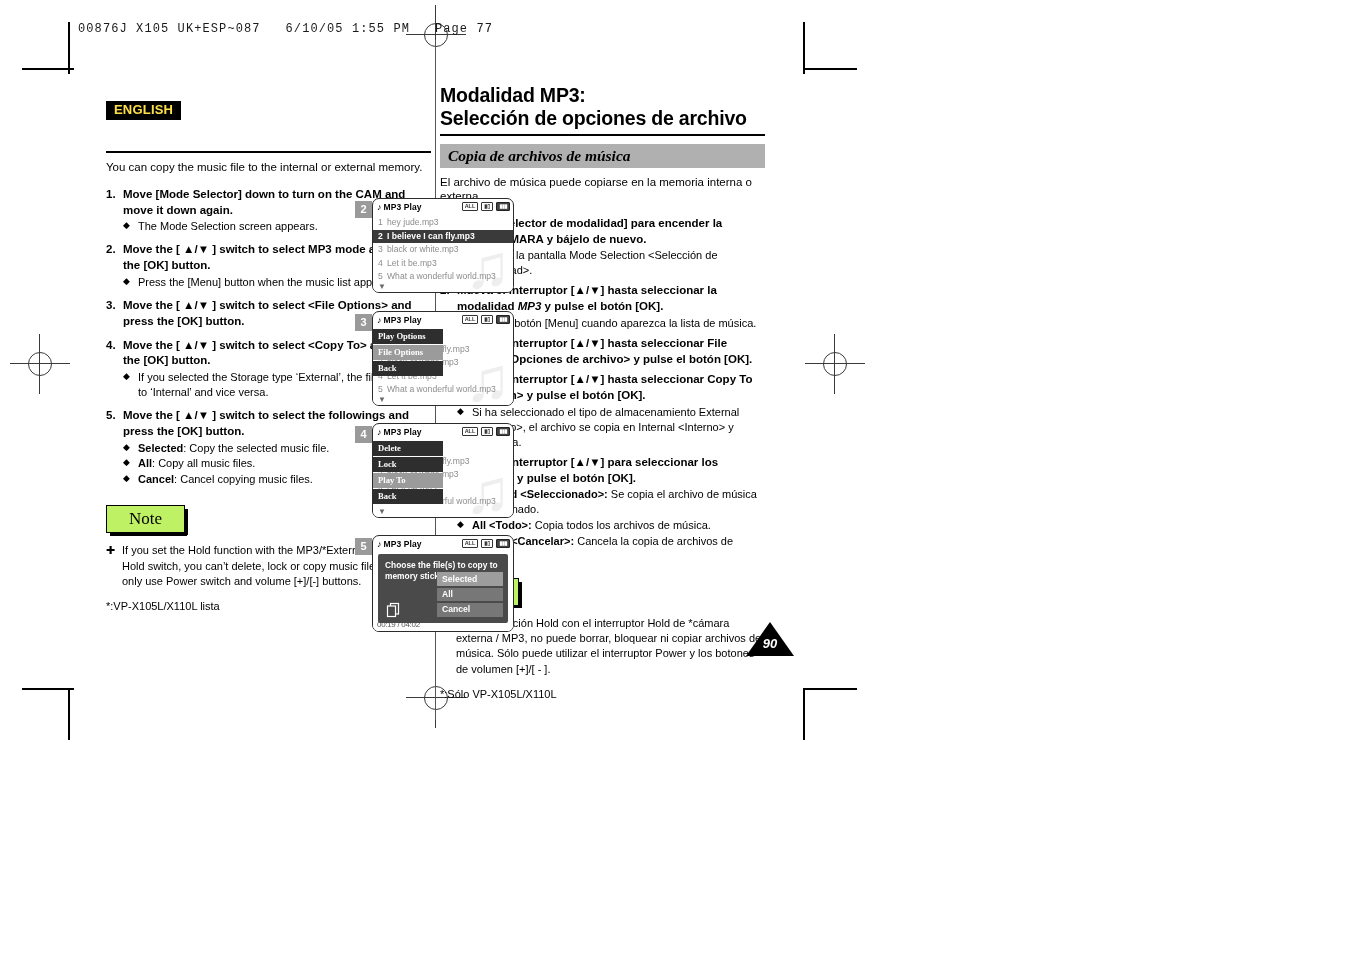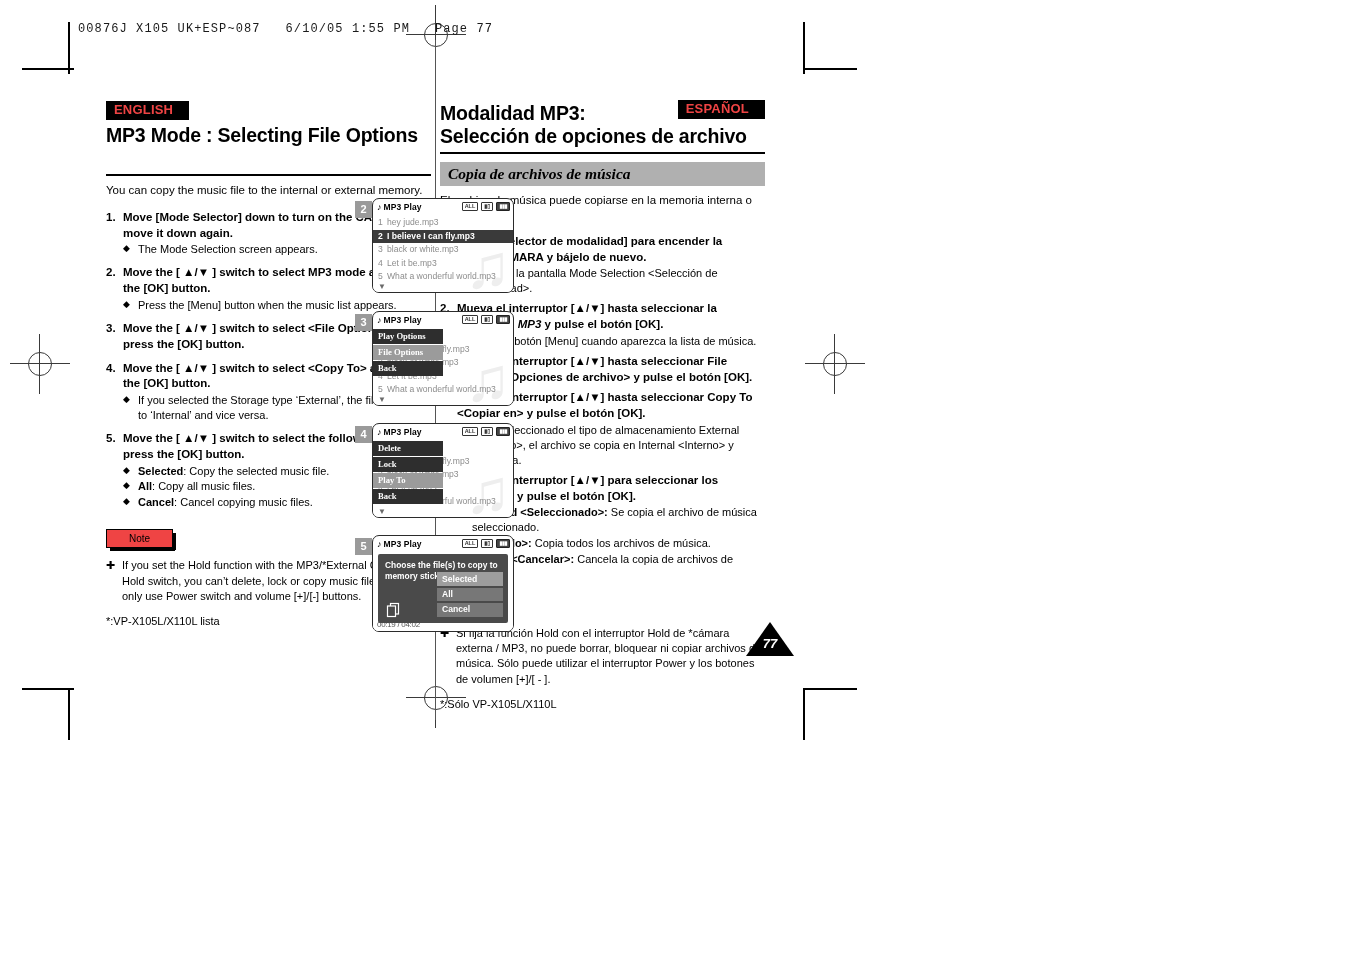--- a/index.html
+++ b/index.html
@@ -36,24 +36,24 @@
     font-family: "Liberation Mono", monospace;
     font-size: 12px;
     letter-spacing: 1.1px;
     color: #1a1a1a;
     white-space: pre;
   }
 
   .lang-tag {
     display: inline-block;
     background: #000;
-    color: #ef4444;
+    color: #fde047;
     font-weight: bold;
     font-size: 13px;
-    padding: 2px 16px 3px 8px;
+    padding: 2px 8px 3px 8px;
     letter-spacing: 0.2px;
     line-height: 1.1;
   }
 
   .col-en { position: absolute; left: 106px; top: 100px; width: 325px; }
   .col-es { position: absolute; left: 440px; top: 100px; width: 325px; }
 
   .title {
     font-size: 19.5px;
     font-weight: bold;
@@ -118,23 +118,24 @@
 
   
   .col-es .step { margin-bottom: 5px; }
 
   
   .note-wrap { margin-top: 18px; position: relative; }
   .note-box {
     display: inline-block;
     border: 1.6px solid #000;
     padding: 3px 22px 3px 22px;
-    font-size: 10px;
+    font-size: 17px;
     position: relative;
-    background: #ef4444;
+    background: #bef264;
+    font-family: Liberation Serif, serif;
   }
   .note-box::after {
     content: "";
     position: absolute;
     left: 3px; top: 100%;
     width: 100%; height: 3.5px;
     background: #000;
   }
   .note-box::before {
     content: "";
@@ -375,21 +376,20 @@
     <div class="h"></div>
     <div class="c"></div>
 </div>
 <div class="fold"></div>
 
 <div class="slug">00876J X105 UK+ESP~087   6/10/05 1:55 PM   Page 77</div>
 
 <div class="col-en">
   <div class="lang-tag">ENGLISH</div>
   <div class="title">
-    <div>MP3 Mode : Selecting File Options</div>
     <div style="height:23px;"></div>
   </div>
   <div class="rule"></div>
   <div class="lead">You can copy the music file to the internal or external memory.</div>
 
   <div class="steps">
 
     <div class="step">
       <div class="step-num">1.</div>
       <div class="step-body">
@@ -462,23 +462,20 @@
     <div class="note-box">Note</div>
     <div class="note-body">
       <div class="dia">✚</div>
       <div class="ntxt">If you set the Hold function with the MP3/*External Camera Hold switch, you can’t delete, lock or copy music files. You can only use Power switch and volume [+]/[-] buttons.</div>
     </div>
     <div class="footmark">*:VP-X105L/X110L lista</div>
   </div>
 </div>
 
 <div class="col-es">
-  <div style="position:relative;height:18px;">
-    <div class="lang-tag" style="position:absolute;right:0;top:0;">ESPAÑOL</div>
-  </div>
   <div class="title" style="margin-top:-16px;">
     <div>Modalidad MP3:</div>
     <div>Selección de opciones de archivo</div>
   </div>
   <div class="rule"></div>
   <div class="subbar">Copia de archivos de música</div>
   <div class="lead">El archivo de música puede copiarse en la memoria interna o externa.</div>
 
   <div class="steps">
 
@@ -671,14 +668,14 @@
             <div class="opt">Cancel</div>
           </div>
         </div>
       </div>
     </div>
   </div>
 
 </div>
 
 <div class="pagenum">
-  <span>77</span>
+  <span>90</span>
 </div>
 
 </body></html>

